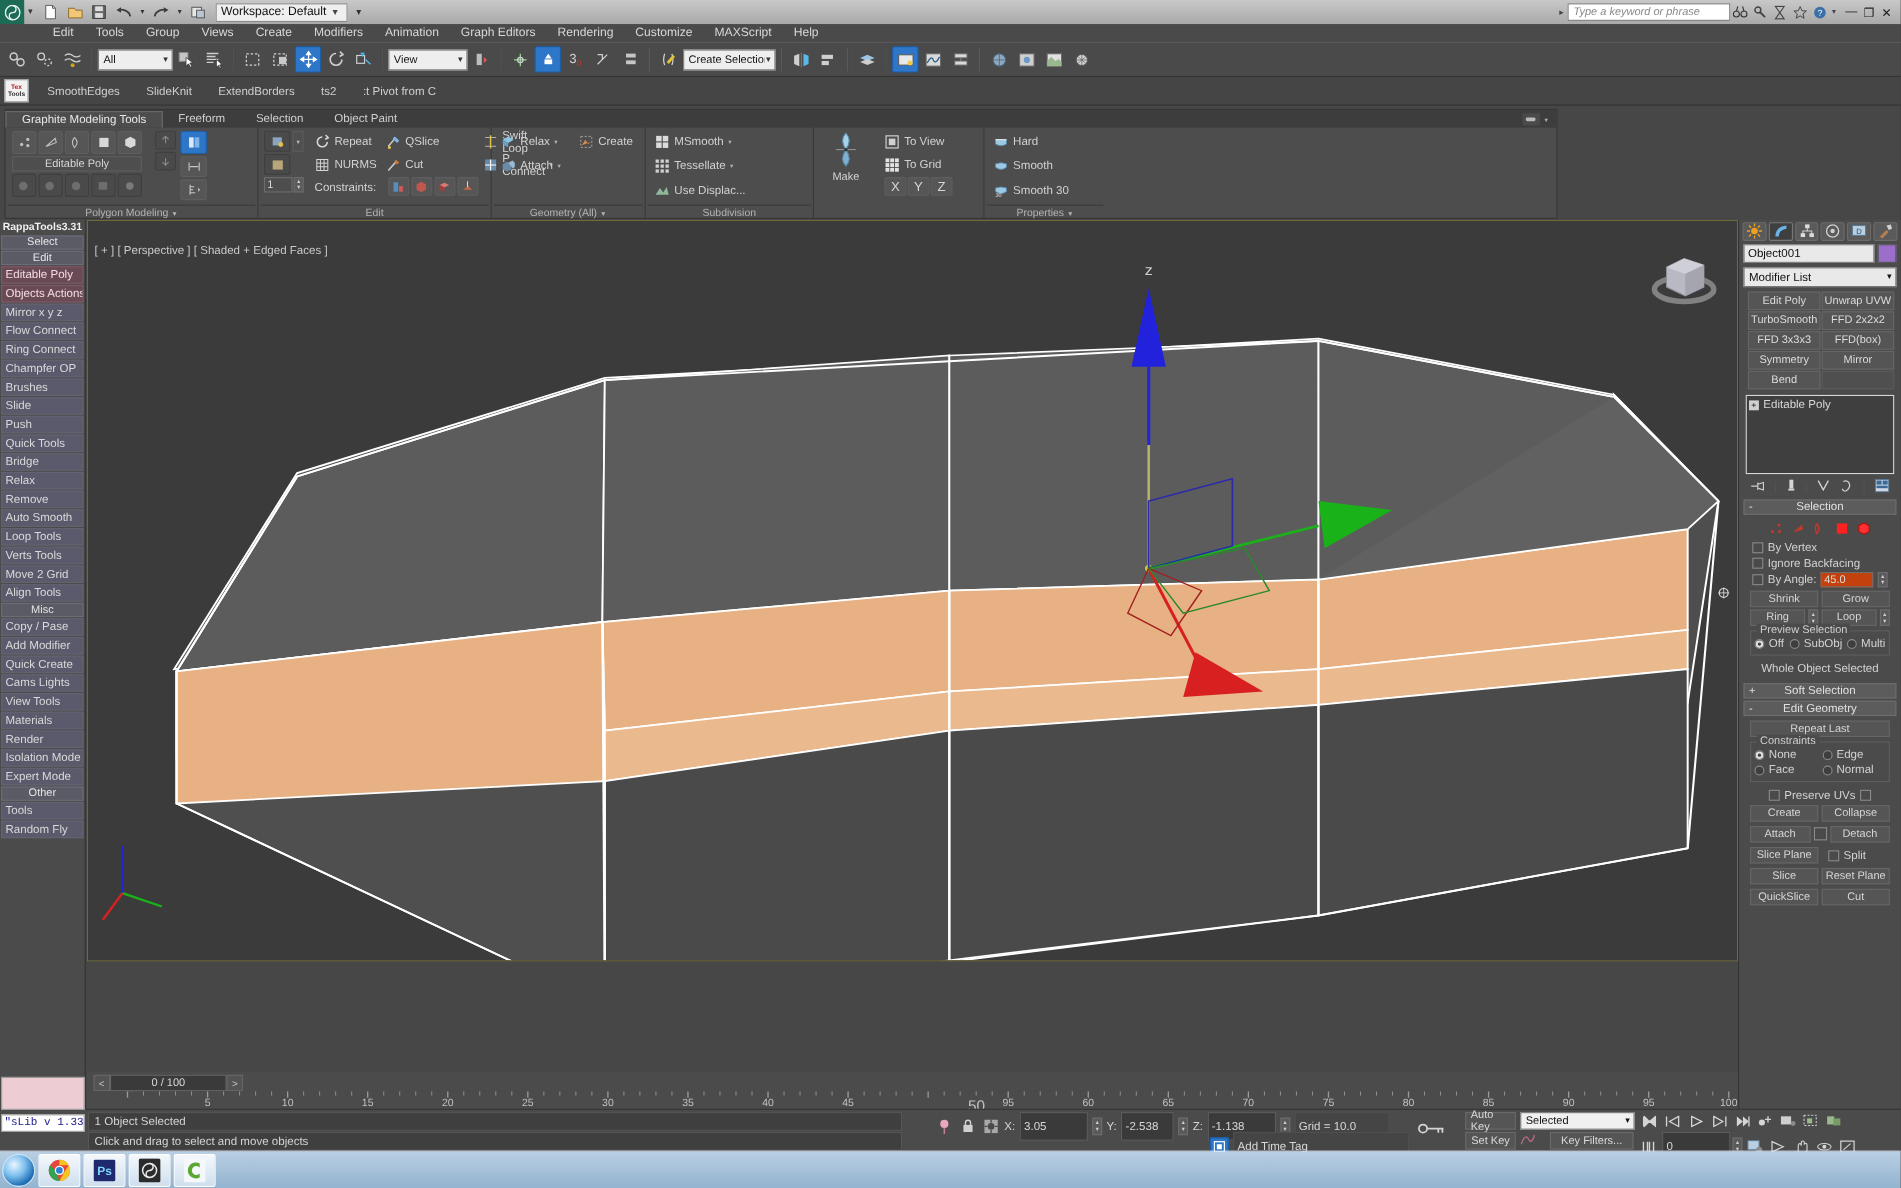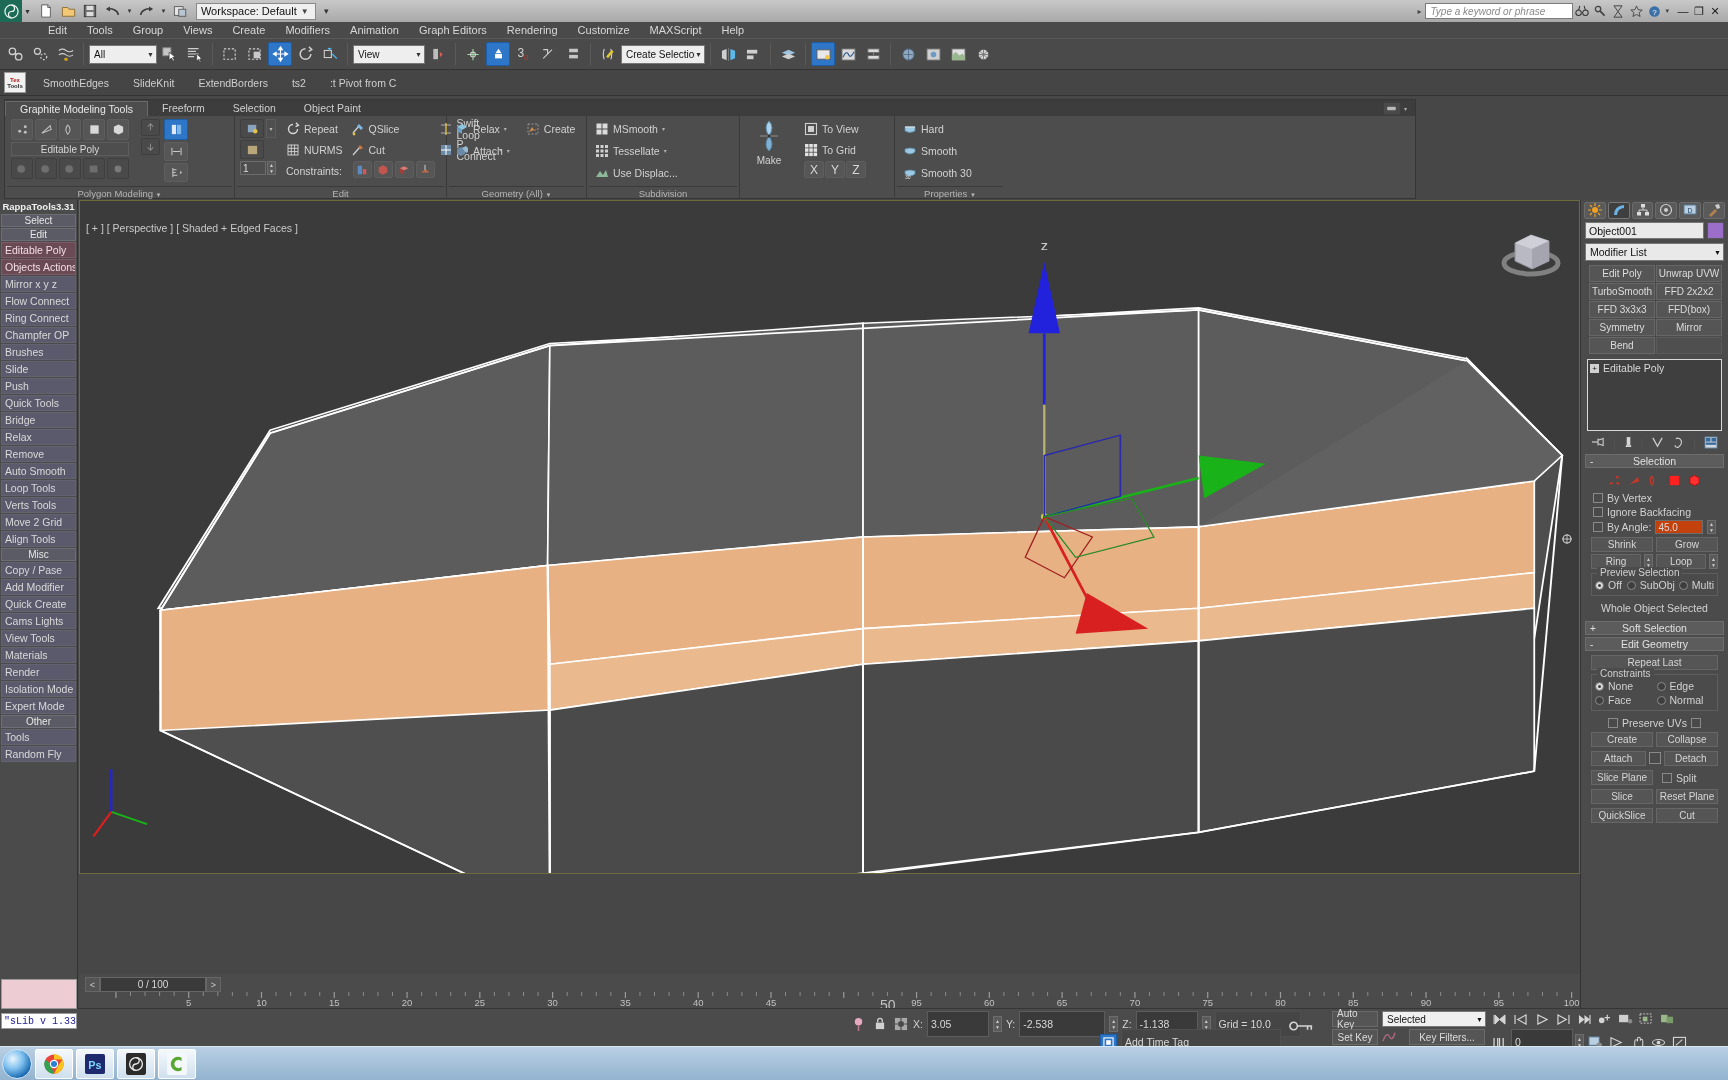--- a/index.html
+++ b/index.html
@@ -1489,20 +1489,22 @@
           <span style="position: absolute; font-size: 9.5px; color: rgb(194, 194, 194); transform: translateX(-50%); left: 84.775%;">85</span>
           <span style="position: absolute; font-size: 9.5px; color: rgb(194, 194, 194); transform: translateX(-50%); left: 89.75%;">90</span>
           <span style="position: absolute; font-size: 9.5px; color: rgb(194, 194, 194); transform: translateX(-50%); left: 94.725%;">95</span>
           <span style="position: absolute; font-size: 9.5px; color: rgb(194, 194, 194); transform: translateX(-50%); left: 99.7%;">100</span>
         </div></div>
   </div>
 
   <div class="statusbar">
     <div class="mxs-listener"></div>
     <div class="mxs-label">"sLib v 1.33</div>
+    <div class="statusline" style="top:2px;width:740px;">1 Object Selected</div>
+    <div class="statusline" style="top:20px;width:740px;">Click and drag to select and move objects</div>
 
     <div style="position:absolute;left:850px;top:2px;display:flex;align-items:center;gap:4px;">
       <span class="sb-ic">
         <svg width="13" height="15" viewBox="0 0 14 16">
             <circle cx="7" cy="5" r="4" fill="#e8a8c0"></circle>
             <path d="M7 9 V15" stroke="#c07a96" stroke-width="1.6"></path>
           </svg>
         </span>
       <span class="sb-ic">
         <svg width="12" height="14" viewBox="0 0 13 15">
@@ -1517,21 +1519,21 @@
             <path d="M7.5 1 V4 M7.5 11 V14 M1 7.5 H4 M11 7.5 H14" stroke="#4a4a4a" stroke-width="1.3"></path>
           </svg>
         </span>
       <span style="font-size:10.5px;color:#d4d4d4;">X:</span>
       <span class="coordbox" style="width:62px">3.05</span>
       <span class="spinarrow" style="height:16px">
           <span>▲</span>
           <span>▼</span>
         </span>
       <span style="font-size:10.5px;color:#d4d4d4;">Y:</span>
-      <span class="coordbox" style="width:86px">-2.538</span>
+      <span class="coordbox" style="width:48px">-2.538</span>
       <span class="spinarrow" style="height:16px">
           <span>▲</span>
           <span>▼</span>
         </span>
       <span style="font-size:10.5px;color:#d4d4d4;">Z:</span>
       <span class="coordbox" style="width:62px">-1.138</span>
       <span class="spinarrow" style="height:16px">
           <span>▲</span>
           <span>▼</span>
         </span>

